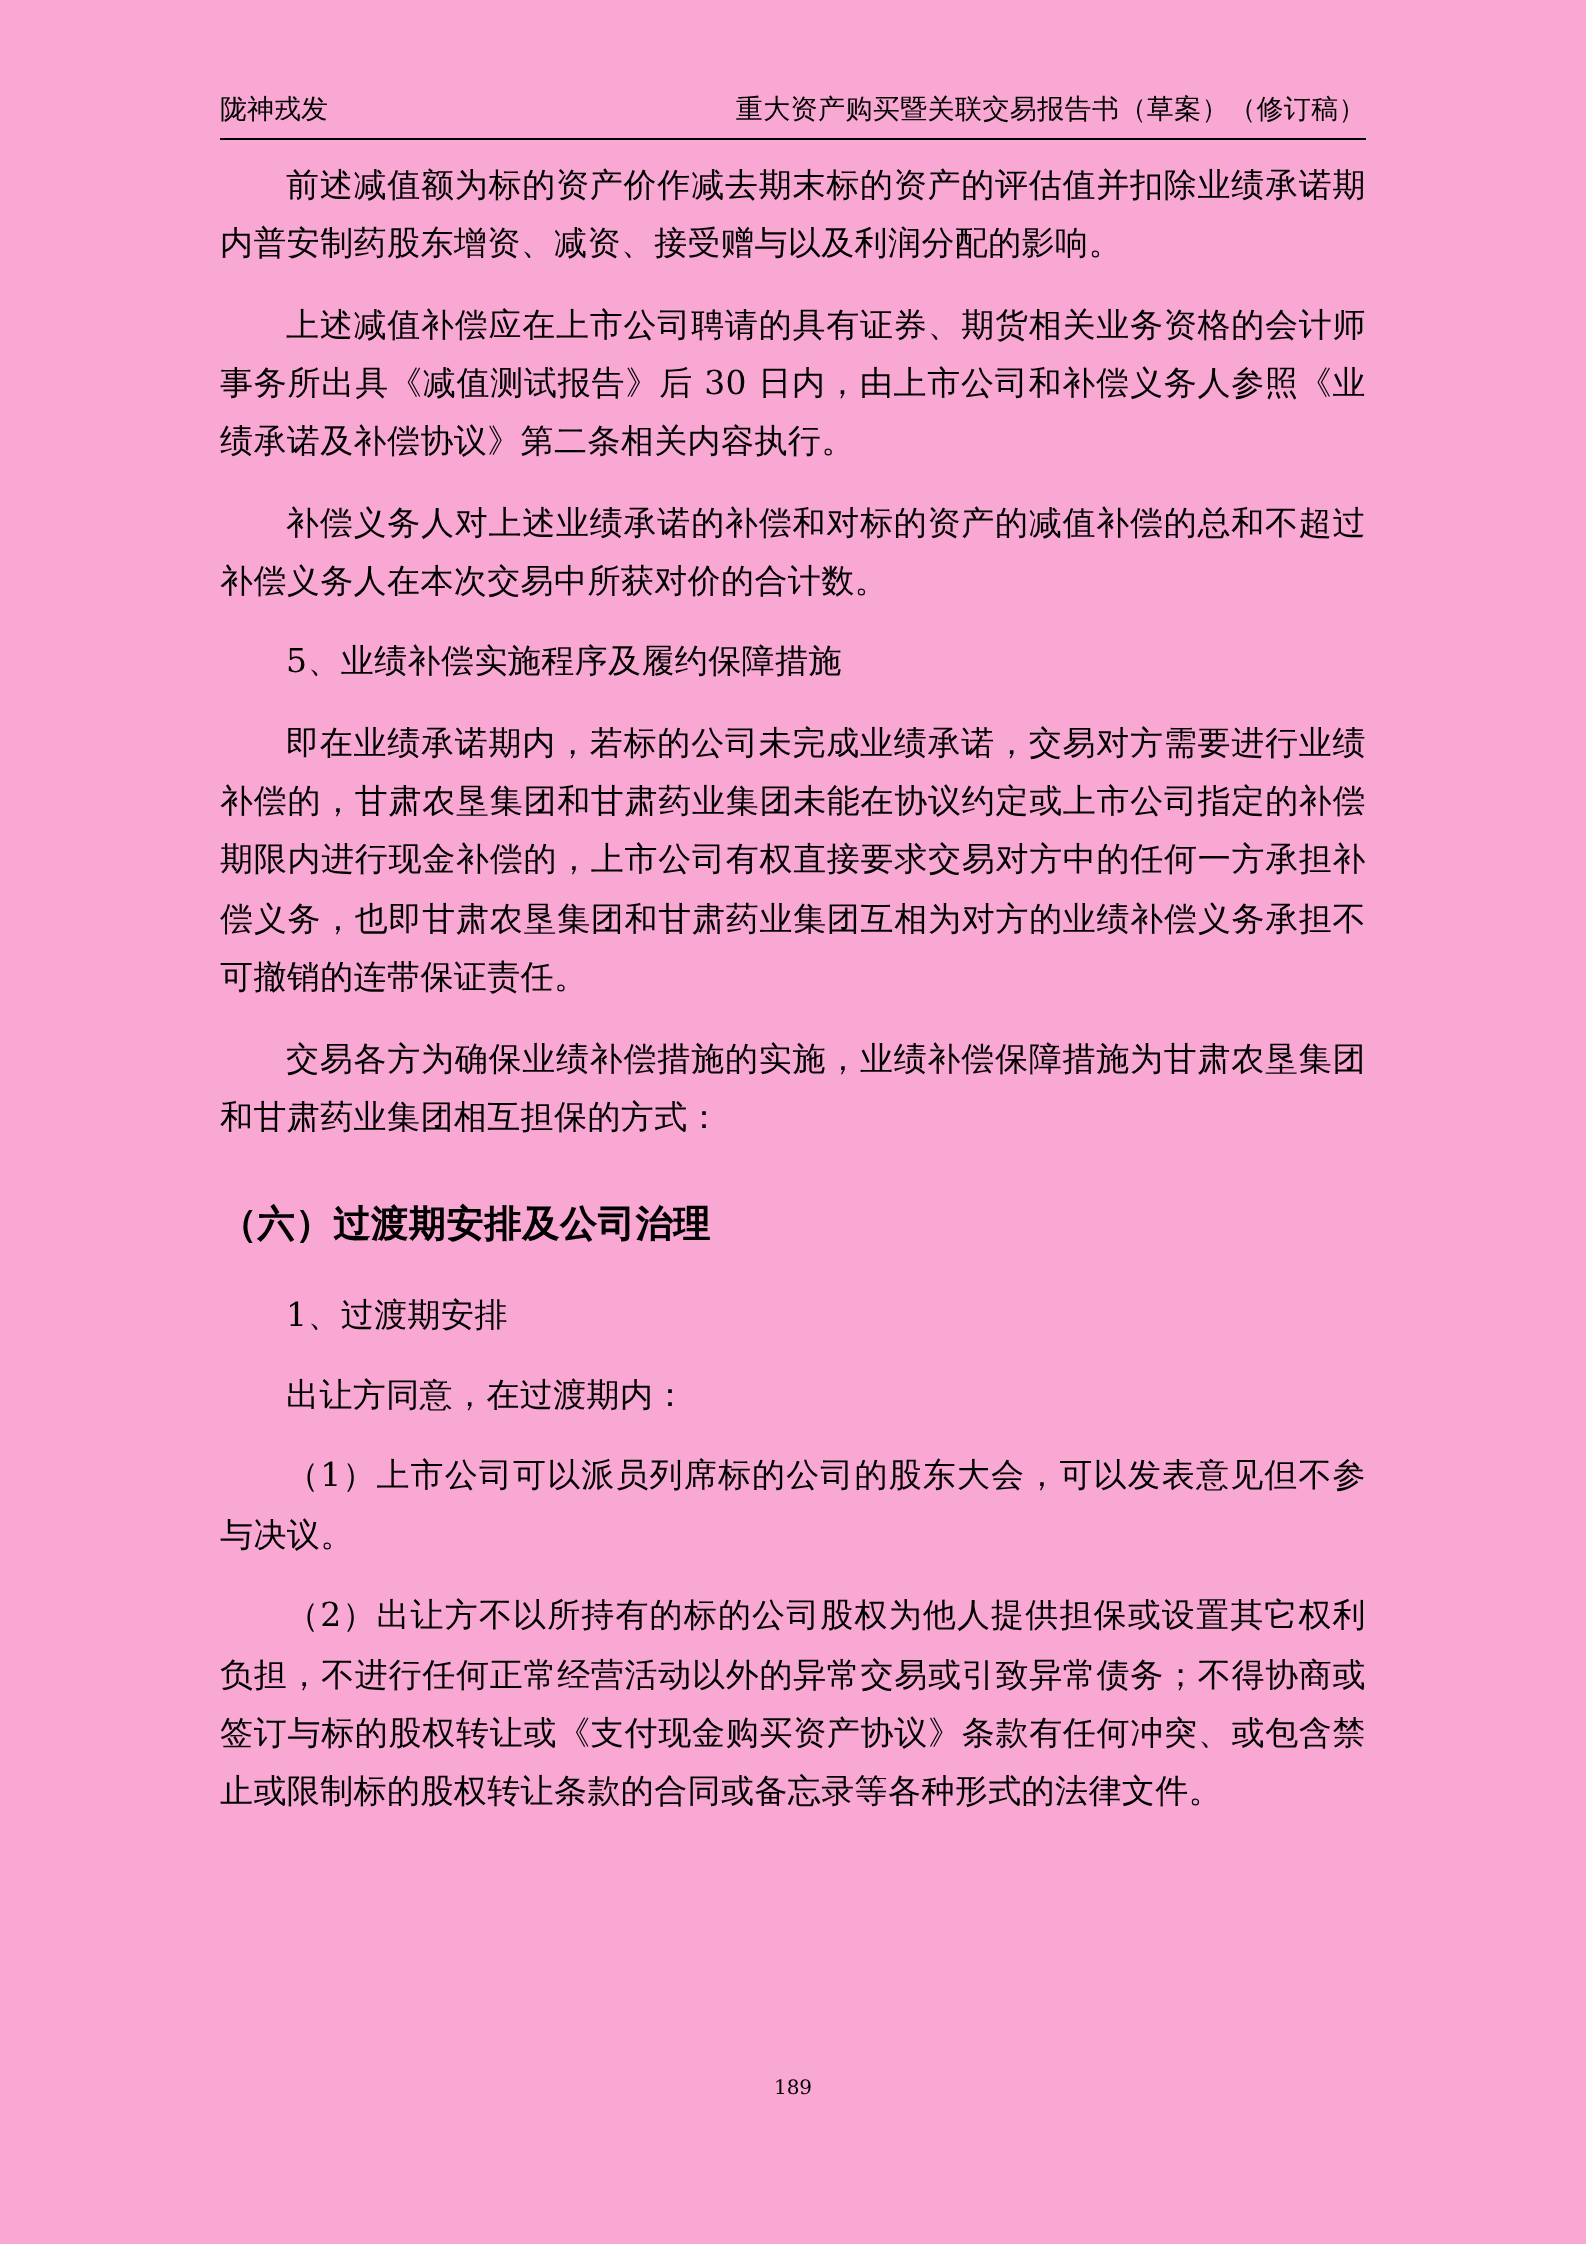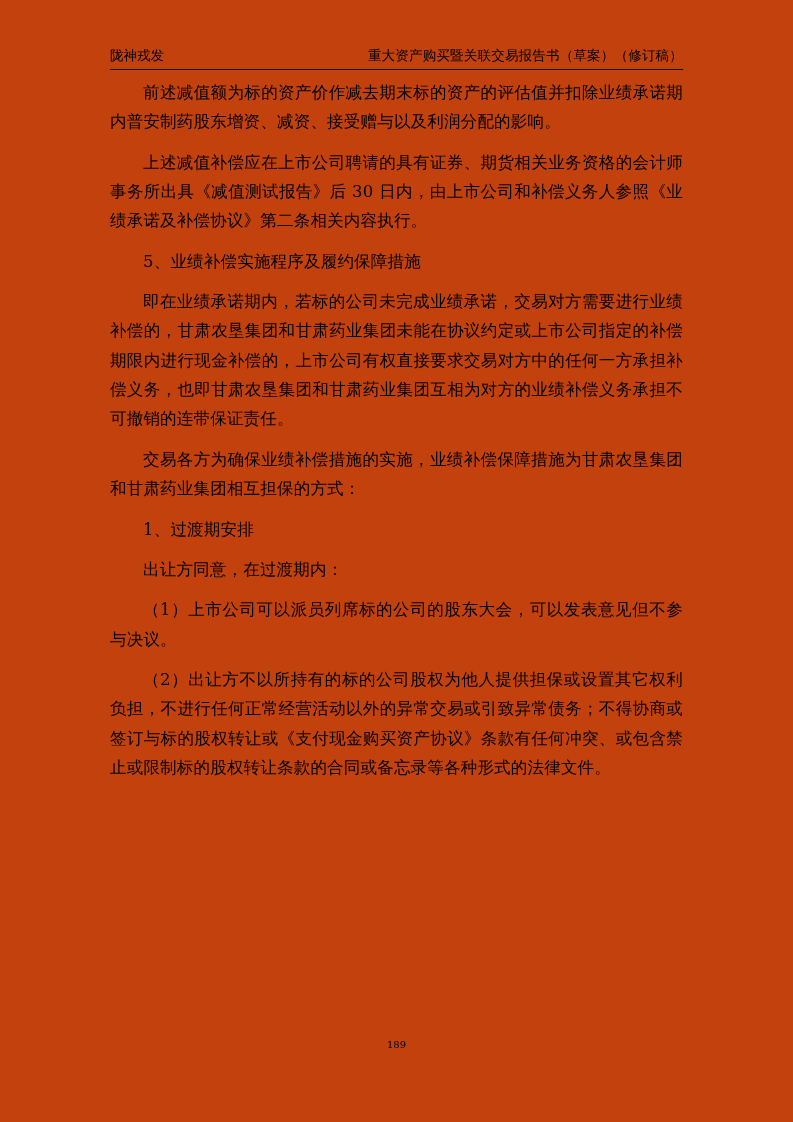--- a/index.html
+++ b/index.html
@@ -3,21 +3,21 @@
 <meta charset="utf-8">
 <style>
   html, body {
     margin: 0;
     padding: 0;
     background: #c8c8c8;
   }
   .page {
     width: 793px;
     height: 1122px;
-    background: #c2410c;
+    background: #f9a8d4;
     margin: 0 auto;
     position: relative;
     box-sizing: border-box;
     font-family: "DejaVu Serif", "Liberation Serif", serif;
     color: #000000;
   }
   .content {
     position: absolute;
     left: 110px;
     right: 110px;
@@ -79,23 +79,25 @@
 
     <div class="header">
       <span class="header-left">陇神戎发</span>
       <span class="header-right">重大资产购买暨关联交易报告书（草案）（修订稿）</span>
     </div>
     <div class="header-rule"></div>
 
     <div class="body-block">
       <p class="para">前述减值额为标的资产价作减去期末标的资产的评估值并扣除业绩承诺期内普安制药股东增资、减资、接受赠与以及利润分配的影响。</p>
       <p class="para">上述减值补偿应在上市公司聘请的具有证券、期货相关业务资格的会计师事务所出具《减值测试报告》后 30 日内，由上市公司和补偿义务人参照《业绩承诺及补偿协议》第二条相关内容执行。</p>
+      <p class="para">补偿义务人对上述业绩承诺的补偿和对标的资产的减值补偿的总和不超过补偿义务人在本次交易中所获对价的合计数。</p>
       <p class="para">5、业绩补偿实施程序及履约保障措施</p>
       <p class="para">即在业绩承诺期内，若标的公司未完成业绩承诺，交易对方需要进行业绩补偿的，甘肃农垦集团和甘肃药业集团未能在协议约定或上市公司指定的补偿期限内进行现金补偿的，上市公司有权直接要求交易对方中的任何一方承担补偿义务，也即甘肃农垦集团和甘肃药业集团互相为对方的业绩补偿义务承担不可撤销的连带保证责任。</p>
       <p class="para">交易各方为确保业绩补偿措施的实施，业绩补偿保障措施为甘肃农垦集团和甘肃药业集团相互担保的方式：</p>
+      <h2 class="heading">（六）过渡期安排及公司治理</h2>
       <p class="para">1、过渡期安排</p>
       <p class="para">出让方同意，在过渡期内：</p>
       <p class="para">（1）上市公司可以派员列席标的公司的股东大会，可以发表意见但不参与决议。</p>
       <p class="para">（2）出让方不以所持有的标的公司股权为他人提供担保或设置其它权利负担，不进行任何正常经营活动以外的异常交易或引致异常债务；不得协商或签订与标的股权转让或《支付现金购买资产协议》条款有任何冲突、或包含禁止或限制标的股权转让条款的合同或备忘录等各种形式的法律文件。</p>
     </div>
 
   </div>
 
   <div class="page-number">189</div>
 </div>

